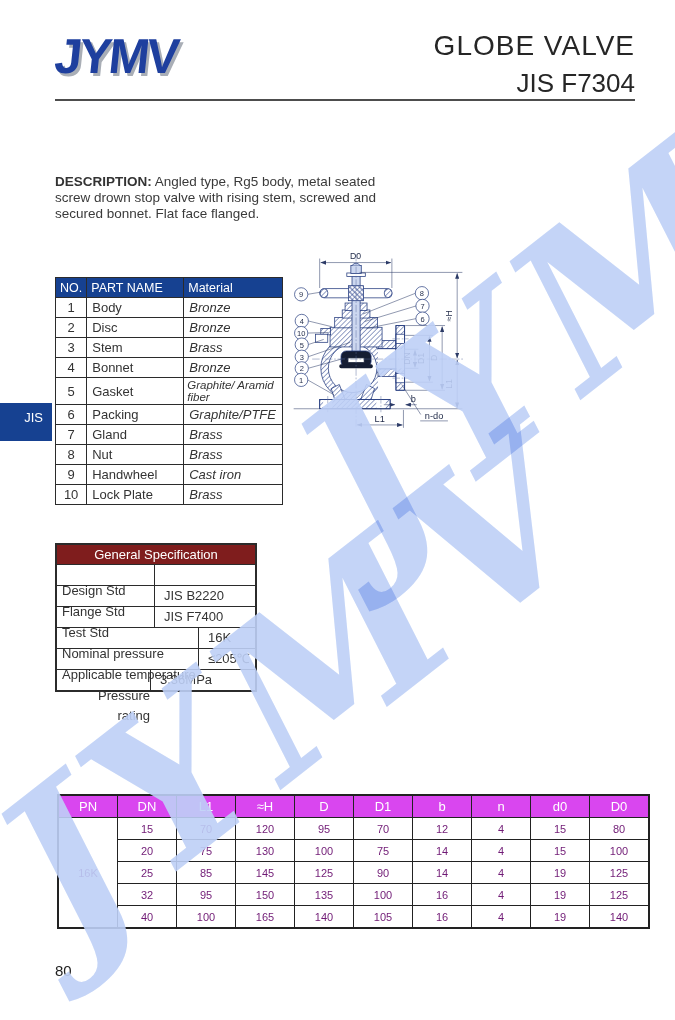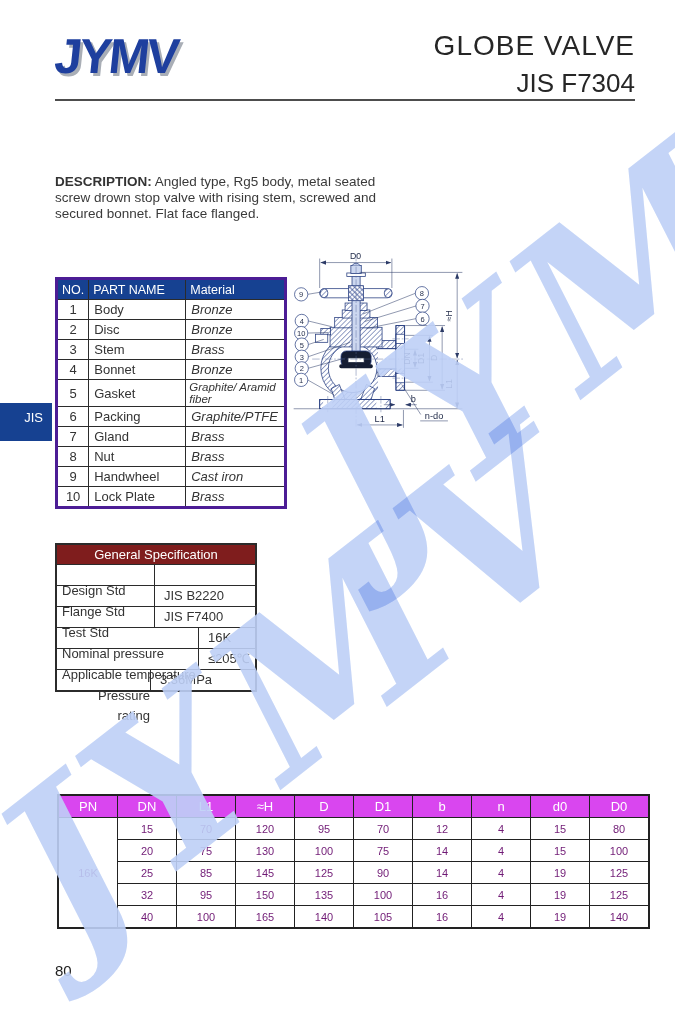--- a/index.html
+++ b/index.html
@@ -11,21 +11,21 @@
         text-shadow:3px 3px 0 #a9aeb6;}
   .titleblock{position:absolute;right:40px;top:30px;text-align:right;color:#262626;}
   .title{font-size:28px;letter-spacing:1px;}
   .subtitle{font-size:26px;margin-top:6px;}
   .rule{position:absolute;left:55px;top:99px;width:580px;height:2px;background:#4d4d4d;}
   
   .desc{position:absolute;left:55px;top:126px;width:348px;font-size:13.5px;line-height:16px;color:#3a3a3a;margin-top:48px;}
   .app{position:absolute;left:55px;top:203px;width:258px;font-size:13.5px;line-height:17px;color:#3a3a3a;}
   .blk b{color:#333;}
   
-  .ptable{position:absolute;left:55px;top:277px;border-collapse:collapse;border:3px solid #4c1d95;}
+  .ptable{position:absolute;left:55px;top:277px;border-collapse:collapse;border:1px solid #4c1d95;}
   .ptable th,.ptable td{border:1px solid #2b2b2b;font-weight:normal;}
   .ptable th{background:#164191;color:#fff;font-size:12.5px;text-align:left;padding:2px 4px;height:15px;}
   .ptable td{font-size:13px;padding:1px 5px;height:17px;color:#333;}
   .ptable td.no{width:24px;text-align:center;padding:1px 2px;}
   .ptable td.pn{width:86px;}
   .ptable td.mat{width:88px;font-style:italic;}
   .ptable tr.small td.mat{font-size:11.5px;line-height:12px;padding:1px 3px;}
   
   .jistab{position:absolute;left:0;top:403px;width:52px;height:38px;background:#164191;
           color:#fff;font-size:13px;text-align:right;line-height:29px;padding-right:9px;box-sizing:border-box;}

